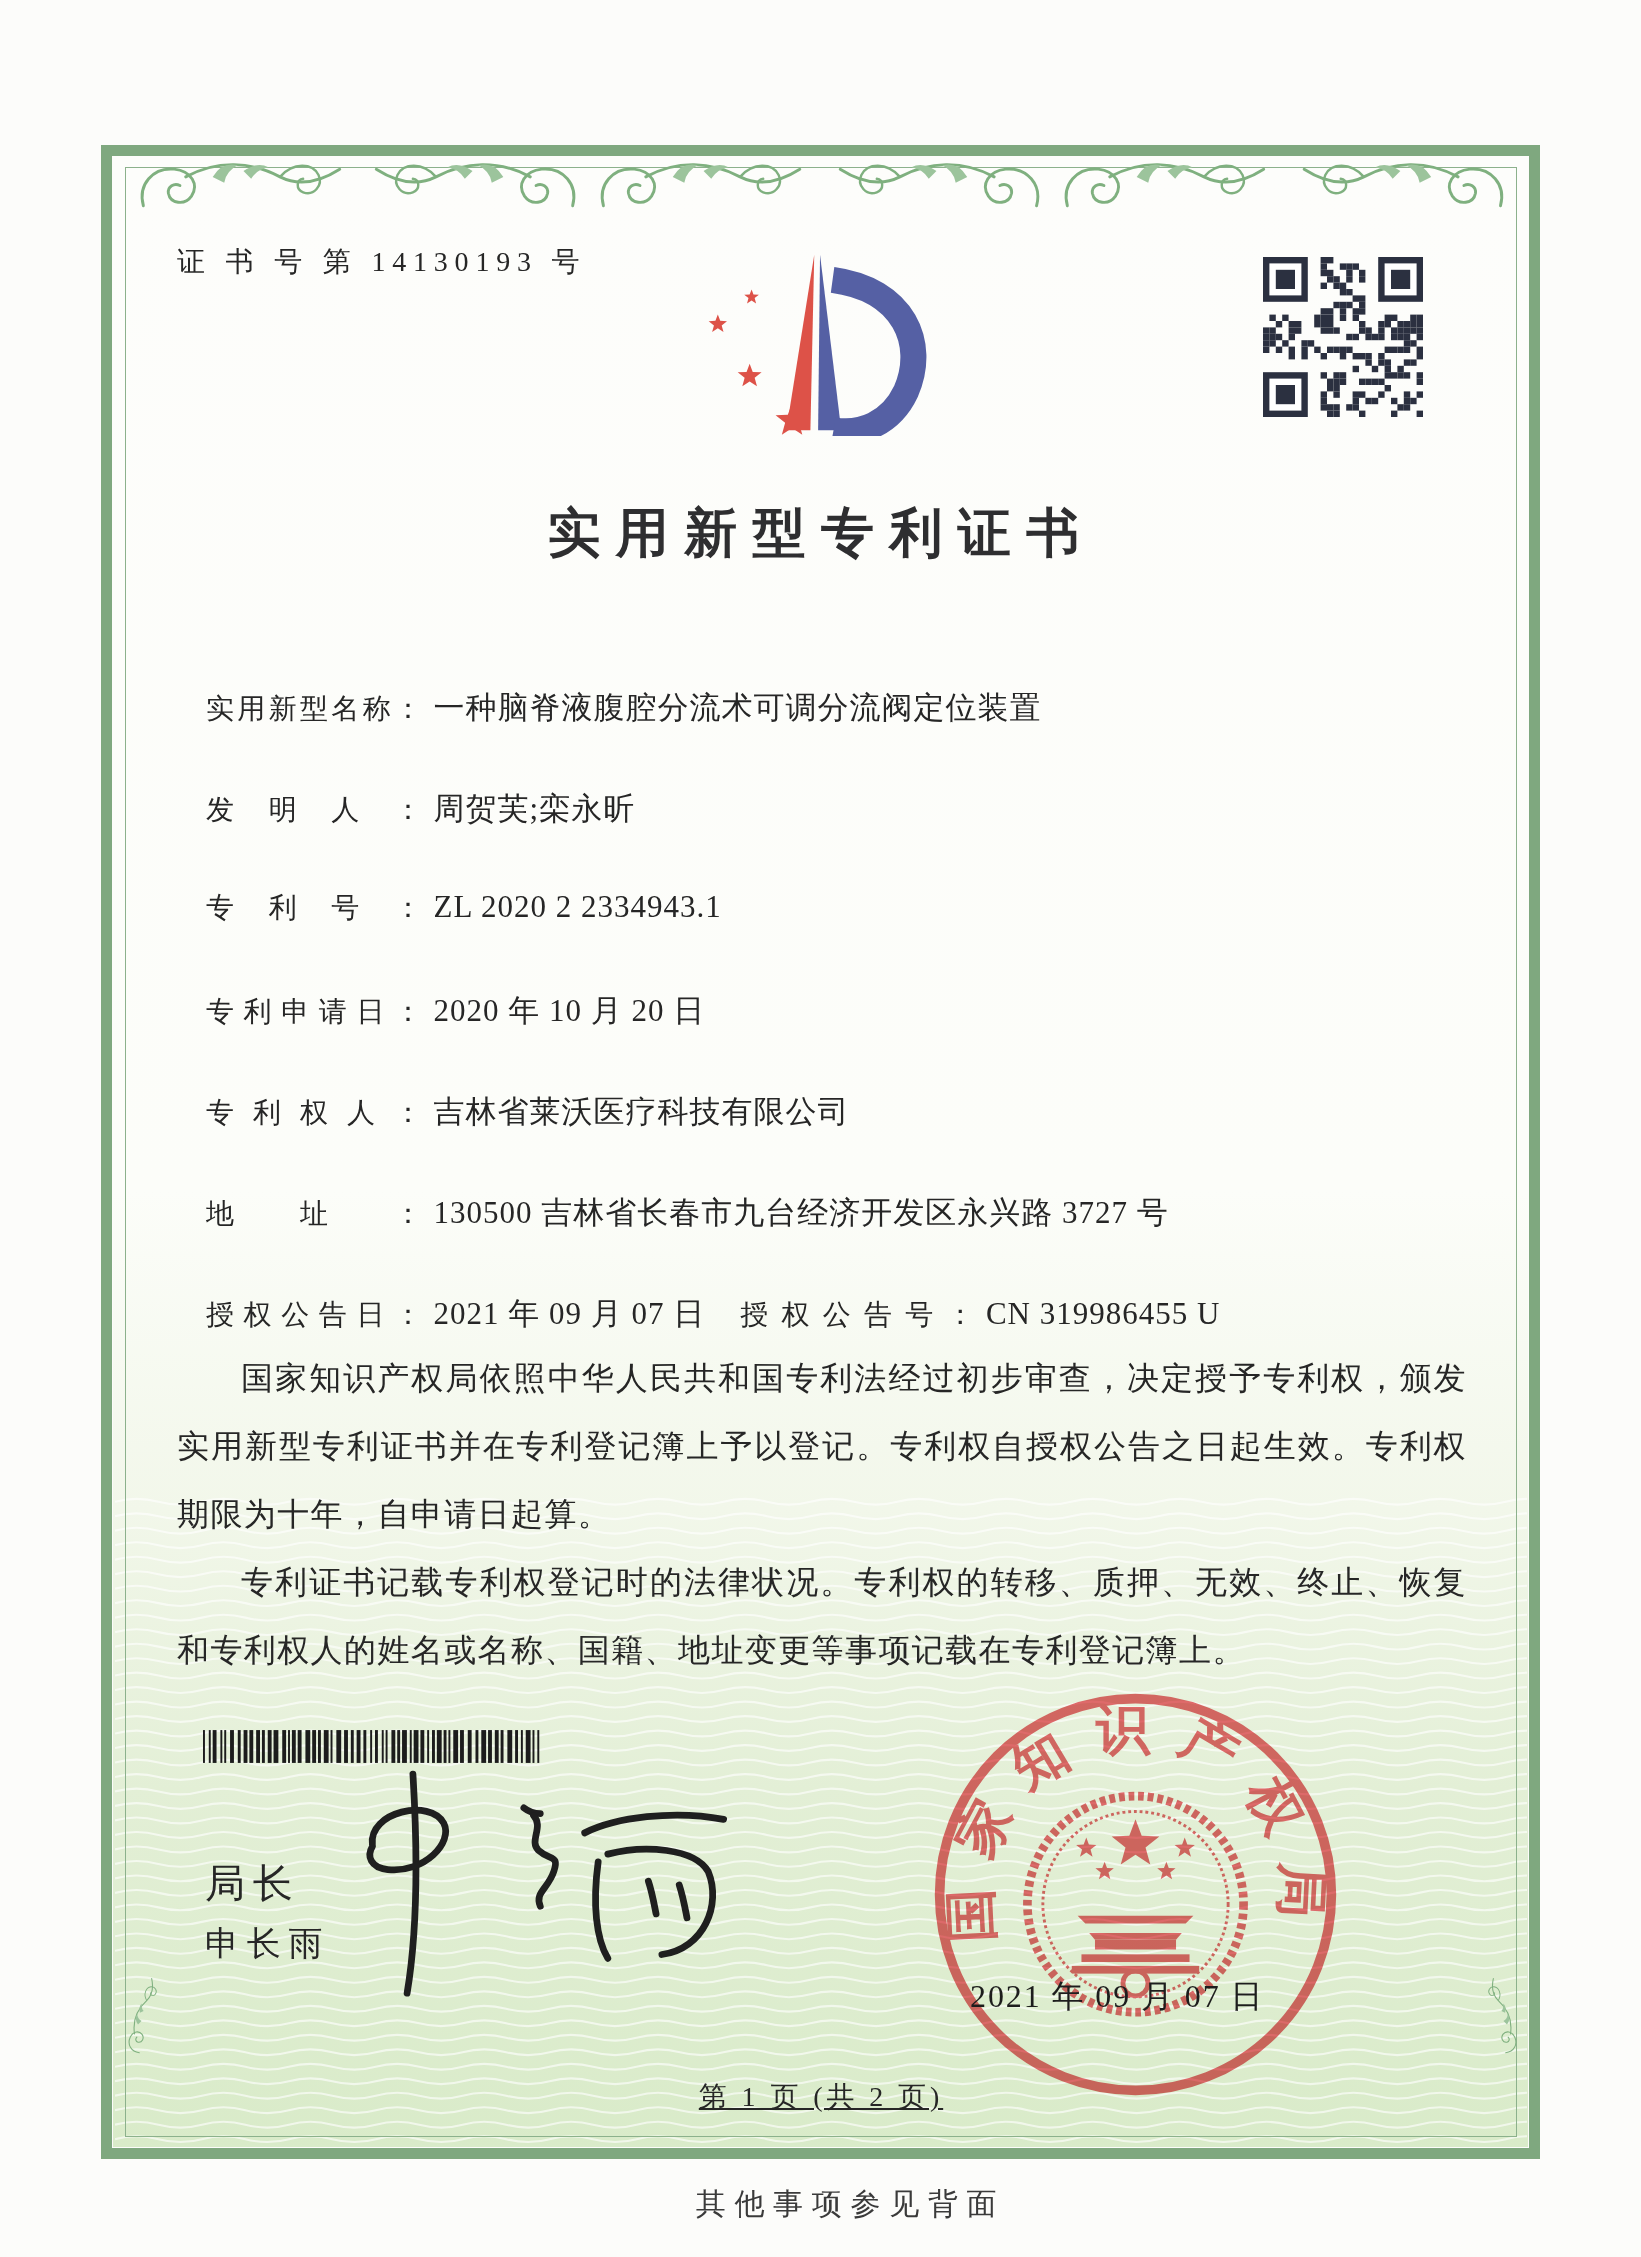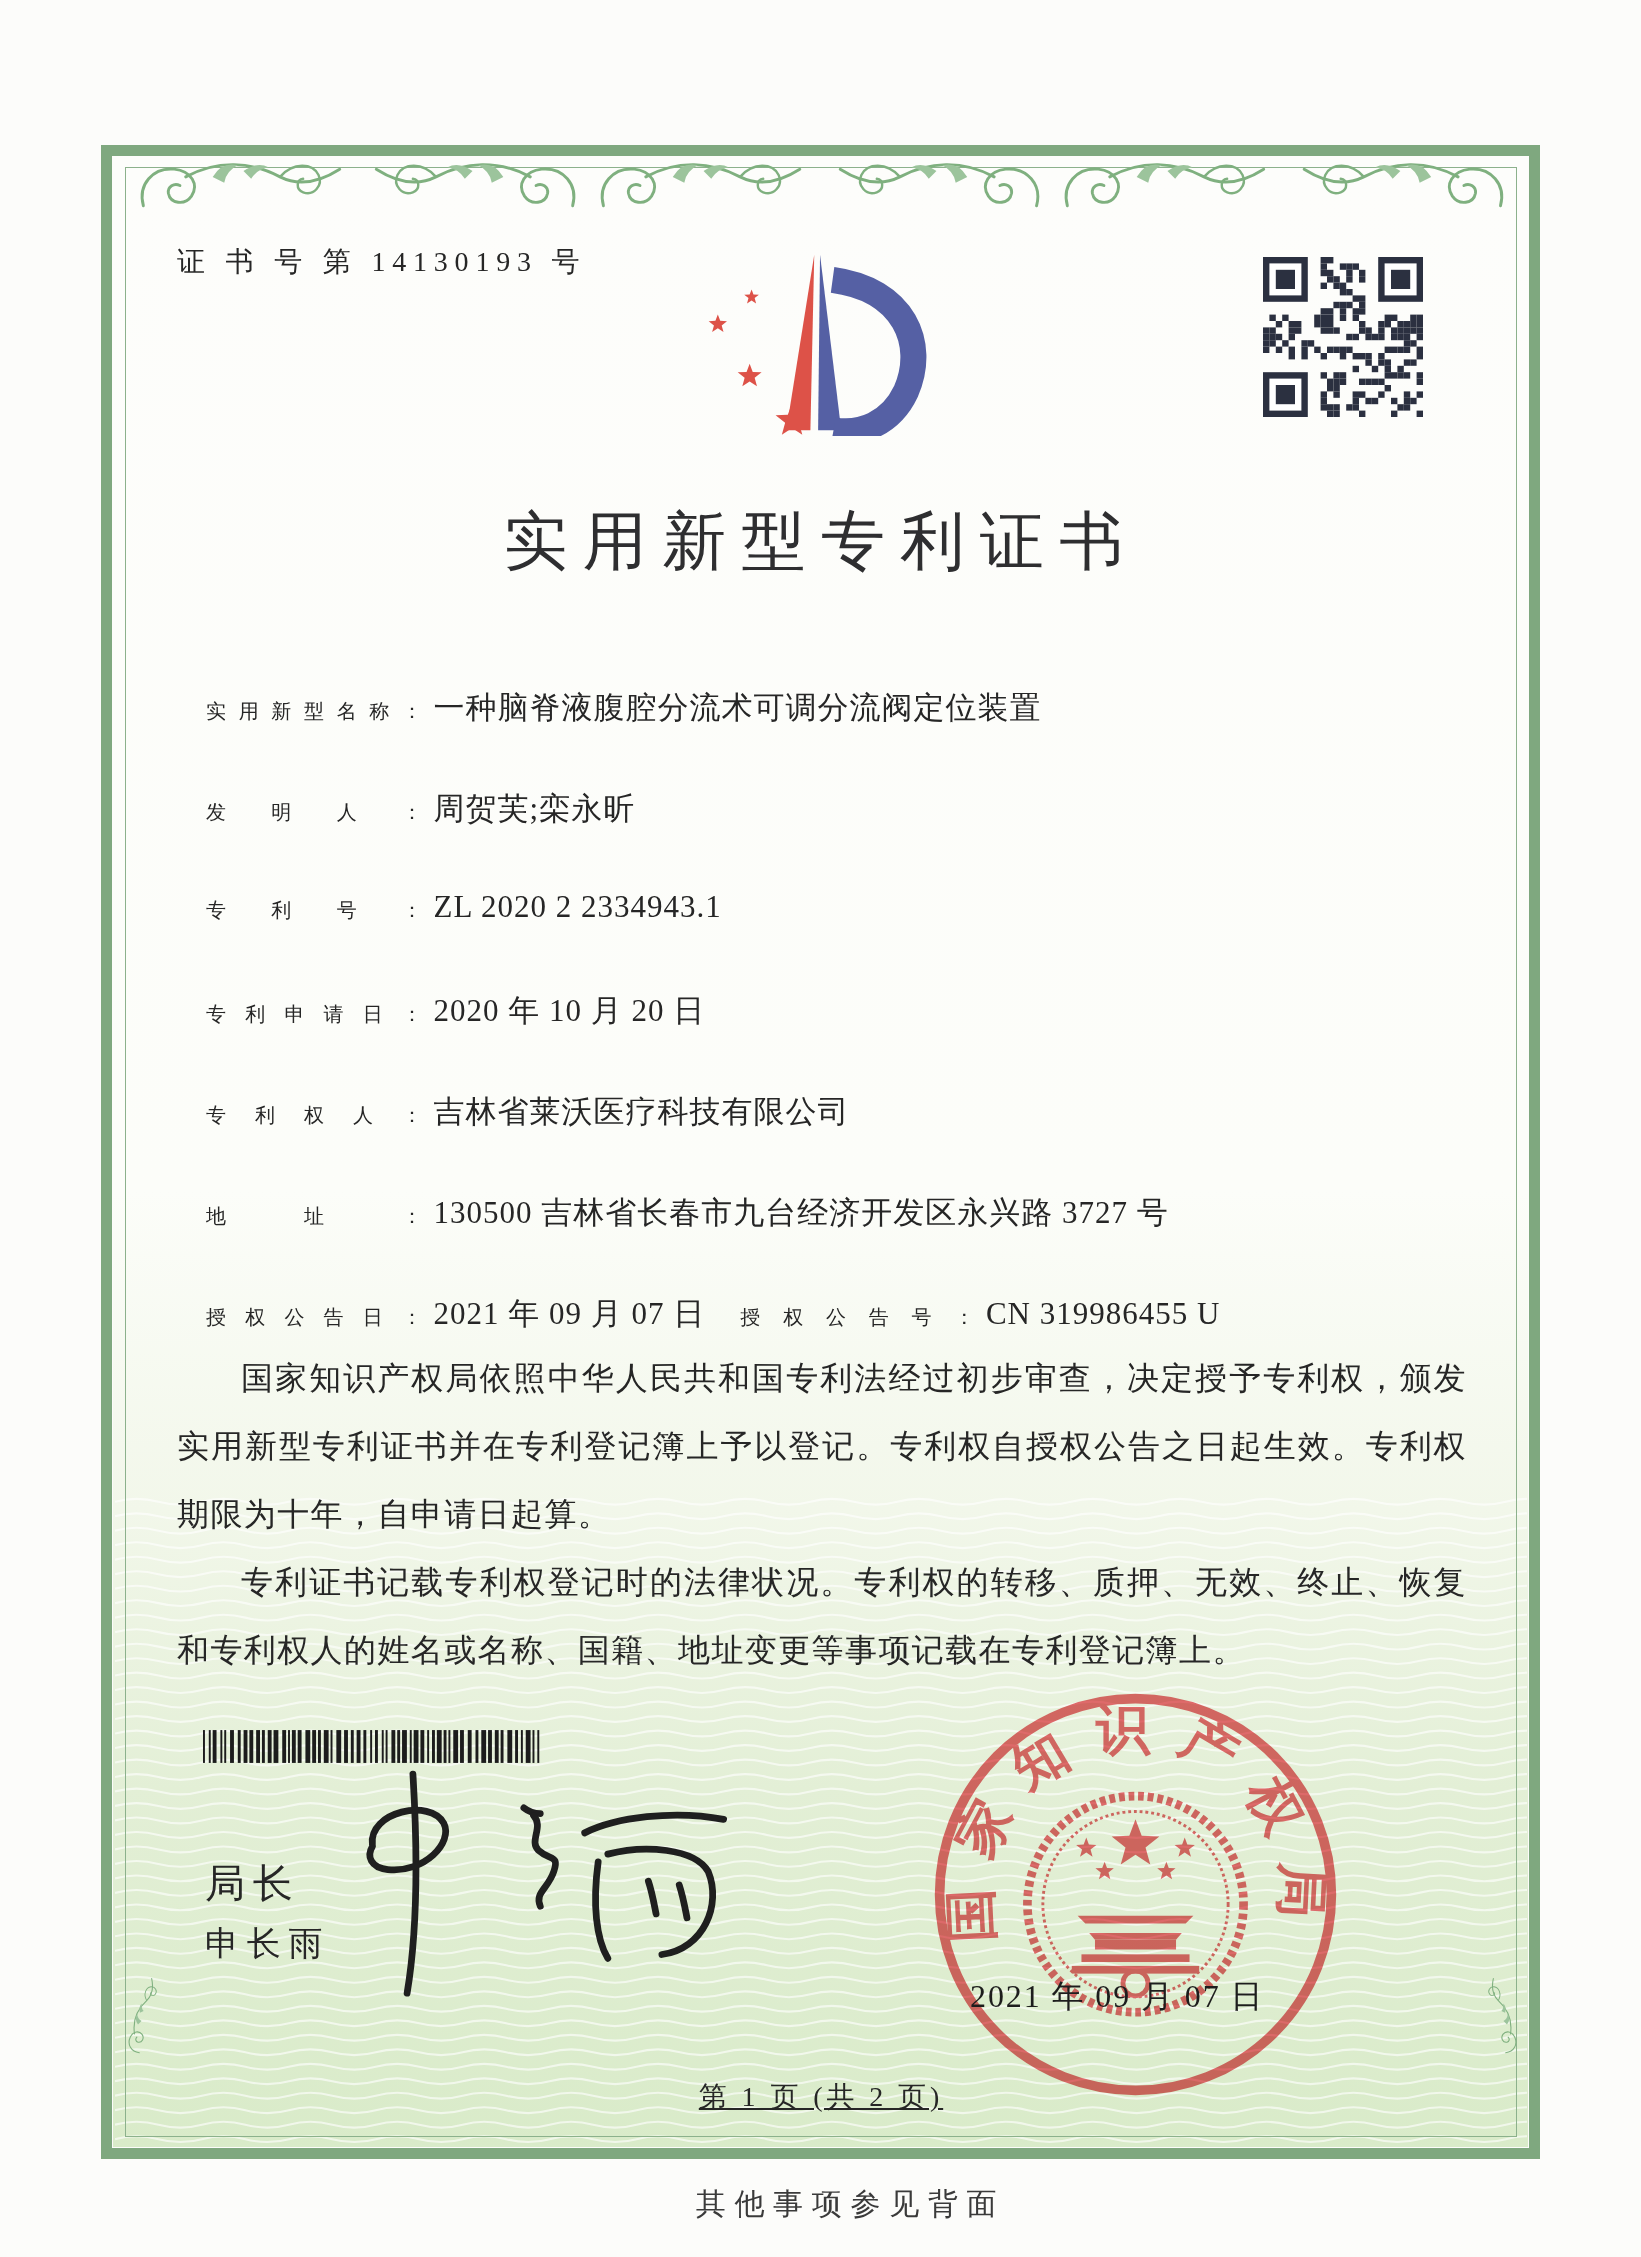--- a/index.html
+++ b/index.html
@@ -13,25 +13,25 @@
   .frame-inner{position:absolute;left:125px;top:167px;width:1392px;height:1970px;
         box-sizing:border-box;border:1.9px solid #8cb18c;}
   .waves{position:absolute;left:115px;top:1492px;width:1412px;height:654px;}
   .flourish-band{position:absolute;left:126px;top:148px;width:1388px;height:77px;}
   .corner-scroll{position:absolute;width:145px;height:145px;}
   
   .cert-no{position:absolute;left:177px;top:243px;font-size:28px;letter-spacing:6.8px;}
   .logo{position:absolute;left:676px;top:247px;width:290px;height:189px;}
   .qr{position:absolute;left:1263px;top:257px;width:160px;height:160px;}
   .title{position:absolute;left:126px;top:498px;width:1390px;text-align:center;
-         font-size:64px;font-weight:400;letter-spacing:15.4px;color:#2e2e30;}
+         font-size:53px;font-weight:700;letter-spacing:15.4px;color:#2e2e30;}
   
   .fields{position:absolute;left:206px;top:687px;width:1284px;}
   .frow{display:flex;align-items:baseline;height:101px;}
-  .flabel{display:inline-block;width:216px;font-size:20px;text-align:justify;text-align-last:justify;}
+  .flabel{display:inline-block;width:216px;font-size:28px;text-align:justify;text-align-last:justify;}
   .fvalue{font-size:31px;margin-left:11.6px;letter-spacing:1px;white-space:nowrap;}
   .fgroup{display:flex;align-items:baseline;}
   .fgroup2{margin-left:35px;}
   .fgroup2 .flabel{width:234px;}
   
   .bodytext{position:absolute;left:177px;top:1344px;width:1290px;}
   .bodytext p{margin:0;font-size:32px;line-height:68px;letter-spacing:1.4px;
               text-indent:64px;text-align:justify;}
   
   .barcode{position:absolute;left:203px;top:1730px;width:344px;height:33px;}

